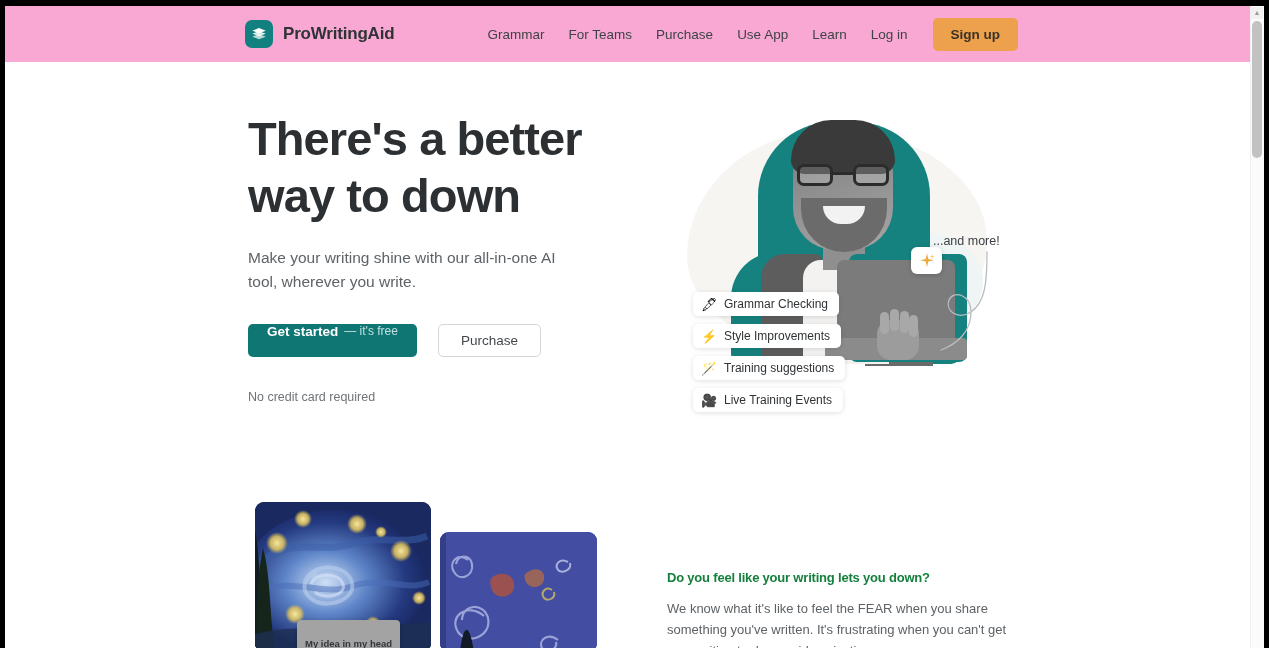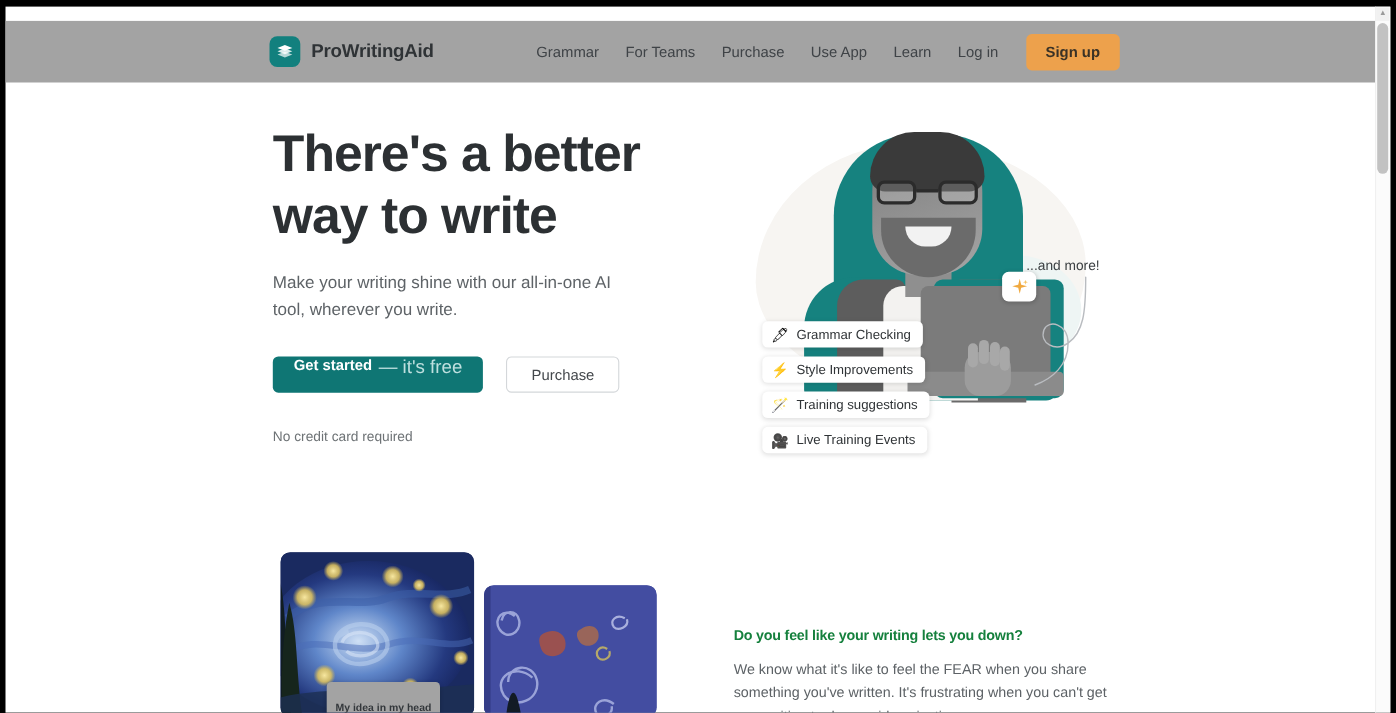--- a/index.html
+++ b/index.html
@@ -65,24 +65,24 @@
   #page-content {
     position: absolute;
     left: 0; top: 0;
     width: 1245px;
     height: 642px;
   }
 
   
   #site-header {
     position: absolute;
-    left: 0; top: 13px;
+    left: 0; top: 0;
     width: 1245px;
     height: 56px;
-    background: #a3a3a3;
+    background: #f9a8d4;
   }
   #header-inner {
     position: relative;
     width: 1245px;
     height: 56px;
   }
 
   
   #brand {
     position: absolute;
@@ -187,21 +187,21 @@
     font-family: "Liberation Sans", sans-serif;
   }
   #get-started-label {
     color: #ffffff;
     font-size: 13.5px;
     font-weight: bold;
     white-space: nowrap;
   }
   #get-started-sublabel {
     color: #bfe0df;
-    font-size: 17px;
+    font-size: 12px;
     white-space: nowrap;
   }
   #purchase-button {
     background: #ffffff;
     border: 1px solid #d4d7da;
     border-radius: 5px;
     height: 33px;
     padding: 0 22px;
     color: #44484c;
     font-size: 13.5px;
@@ -523,21 +523,21 @@
             <a class="nav-link" href="#">Log in</a>
             <button id="signup-button">Sign up</button>
           </nav>
 
         </div>
       </div>
 
       <div id="hero">
 
         <div id="hero-copy">
-          <h1 id="hero-title">There's a better way to write</h1>
+          <h1 id="hero-title">There's a better way to down</h1>
           <p id="hero-subtitle">Make your writing shine with our all-in-one AI tool, wherever you write.</p>
 
           <div id="hero-cta-row">
             <button id="get-started-button">
               <span id="get-started-label">Get started</span>
               <span id="get-started-sublabel">— it's free</span>
             </button>
             <button id="purchase-button">Purchase</button>
           </div>
 

